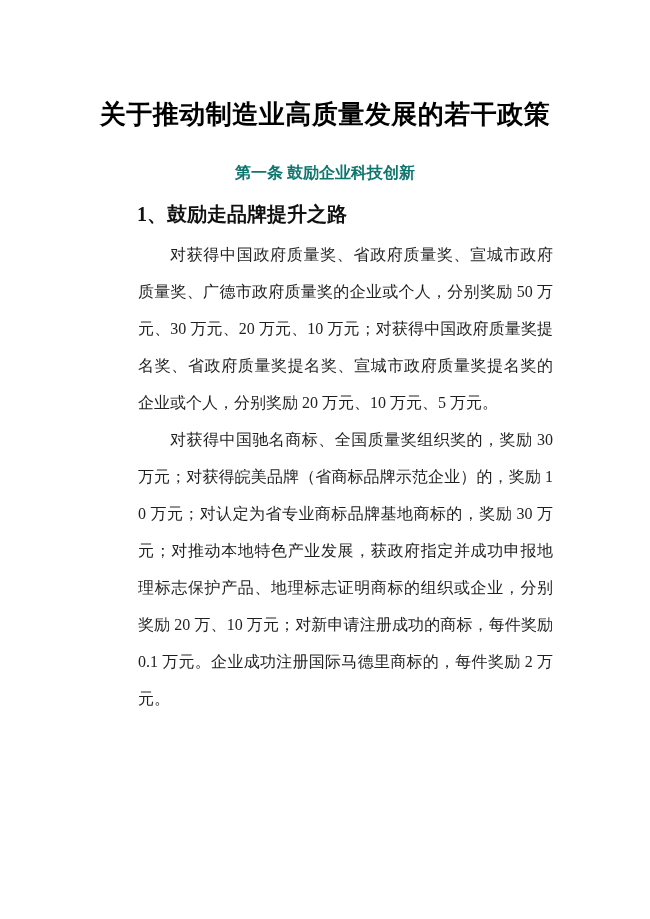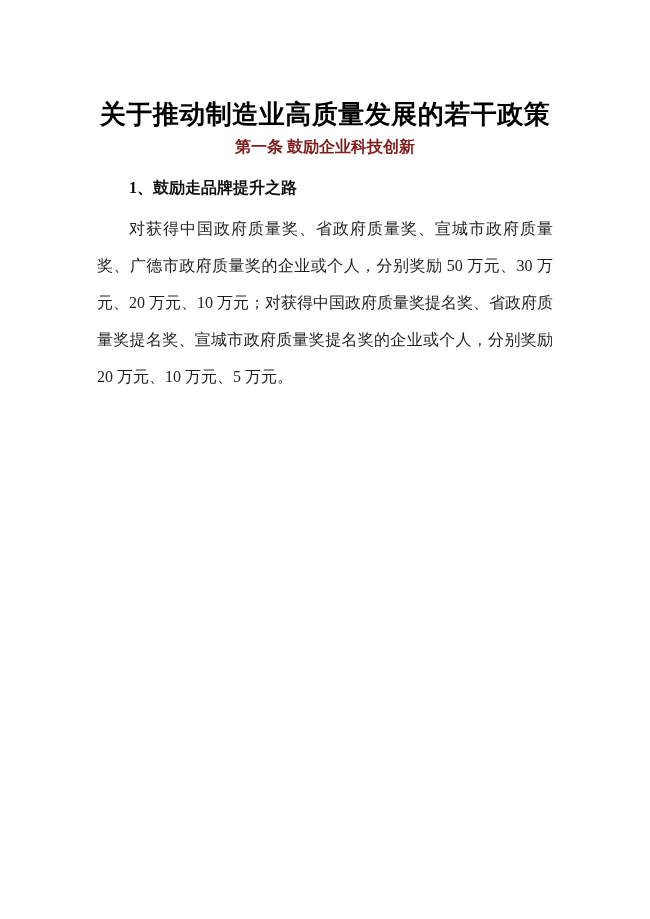--- a/index.html
+++ b/index.html
@@ -32,35 +32,37 @@
     font-weight: bold;
     color: #000000;
     text-align: center;
     line-height: 36px;
     letter-spacing: 0.5px;
     white-space: nowrap;
   }
   .section-heading {
     font-size: 16px;
     font-weight: bold;
-    color: #7f1d1d;
+    color: #0f766e;
     text-align: center;
     line-height: 28px;
+    margin-top: 26px;
   }
   .sub-heading {
-    font-size: 16px;
+    font-size: 20px;
     font-weight: bold;
     color: #111111;
     text-align: left;
     line-height: 28px;
     margin-top: 13px;
     text-indent: 2em;
   }
   .body-text {
     margin-top: 8px;
+    margin-left: 41px;
   }
   .body-text p {
     font-size: 16px;
     color: #1f1f1f;
     line-height: 37px;
     text-align: justify;
     text-align-last: left;
     text-indent: 2em;
     margin: 0;
     word-break: break-all;
@@ -69,15 +71,16 @@
 </head>
 <body>
 
 <div class="page">
   <div class="doc">
     <h1 class="doc-title">关于推动制造业高质量发展的若干政策</h1>
     <h2 class="section-heading">第一条 鼓励企业科技创新</h2>
     <h3 class="sub-heading">1、鼓励走品牌提升之路</h3>
     <div class="body-text">
       <p>对获得中国政府质量奖、省政府质量奖、宣城市政府质量奖、广德市政府质量奖的企业或个人，分别奖励 50 万元、30 万元、20 万元、10 万元；对获得中国政府质量奖提名奖、省政府质量奖提名奖、宣城市政府质量奖提名奖的企业或个人，分别奖励 20 万元、10 万元、5 万元。</p>
+      <p>对获得中国驰名商标、全国质量奖组织奖的，奖励 30 万元；对获得皖美品牌（省商标品牌示范企业）的，奖励 10 万元；对认定为省专业商标品牌基地商标的，奖励 30 万元；对推动本地特色产业发展，获政府指定并成功申报地理标志保护产品、地理标志证明商标的组织或企业，分别奖励 20 万、10 万元；对新申请注册成功的商标，每件奖励 0.1 万元。企业成功注册国际马德里商标的，每件奖励 2 万元。</p>
     </div>
   </div>
 </div>
 
 </body></html>

